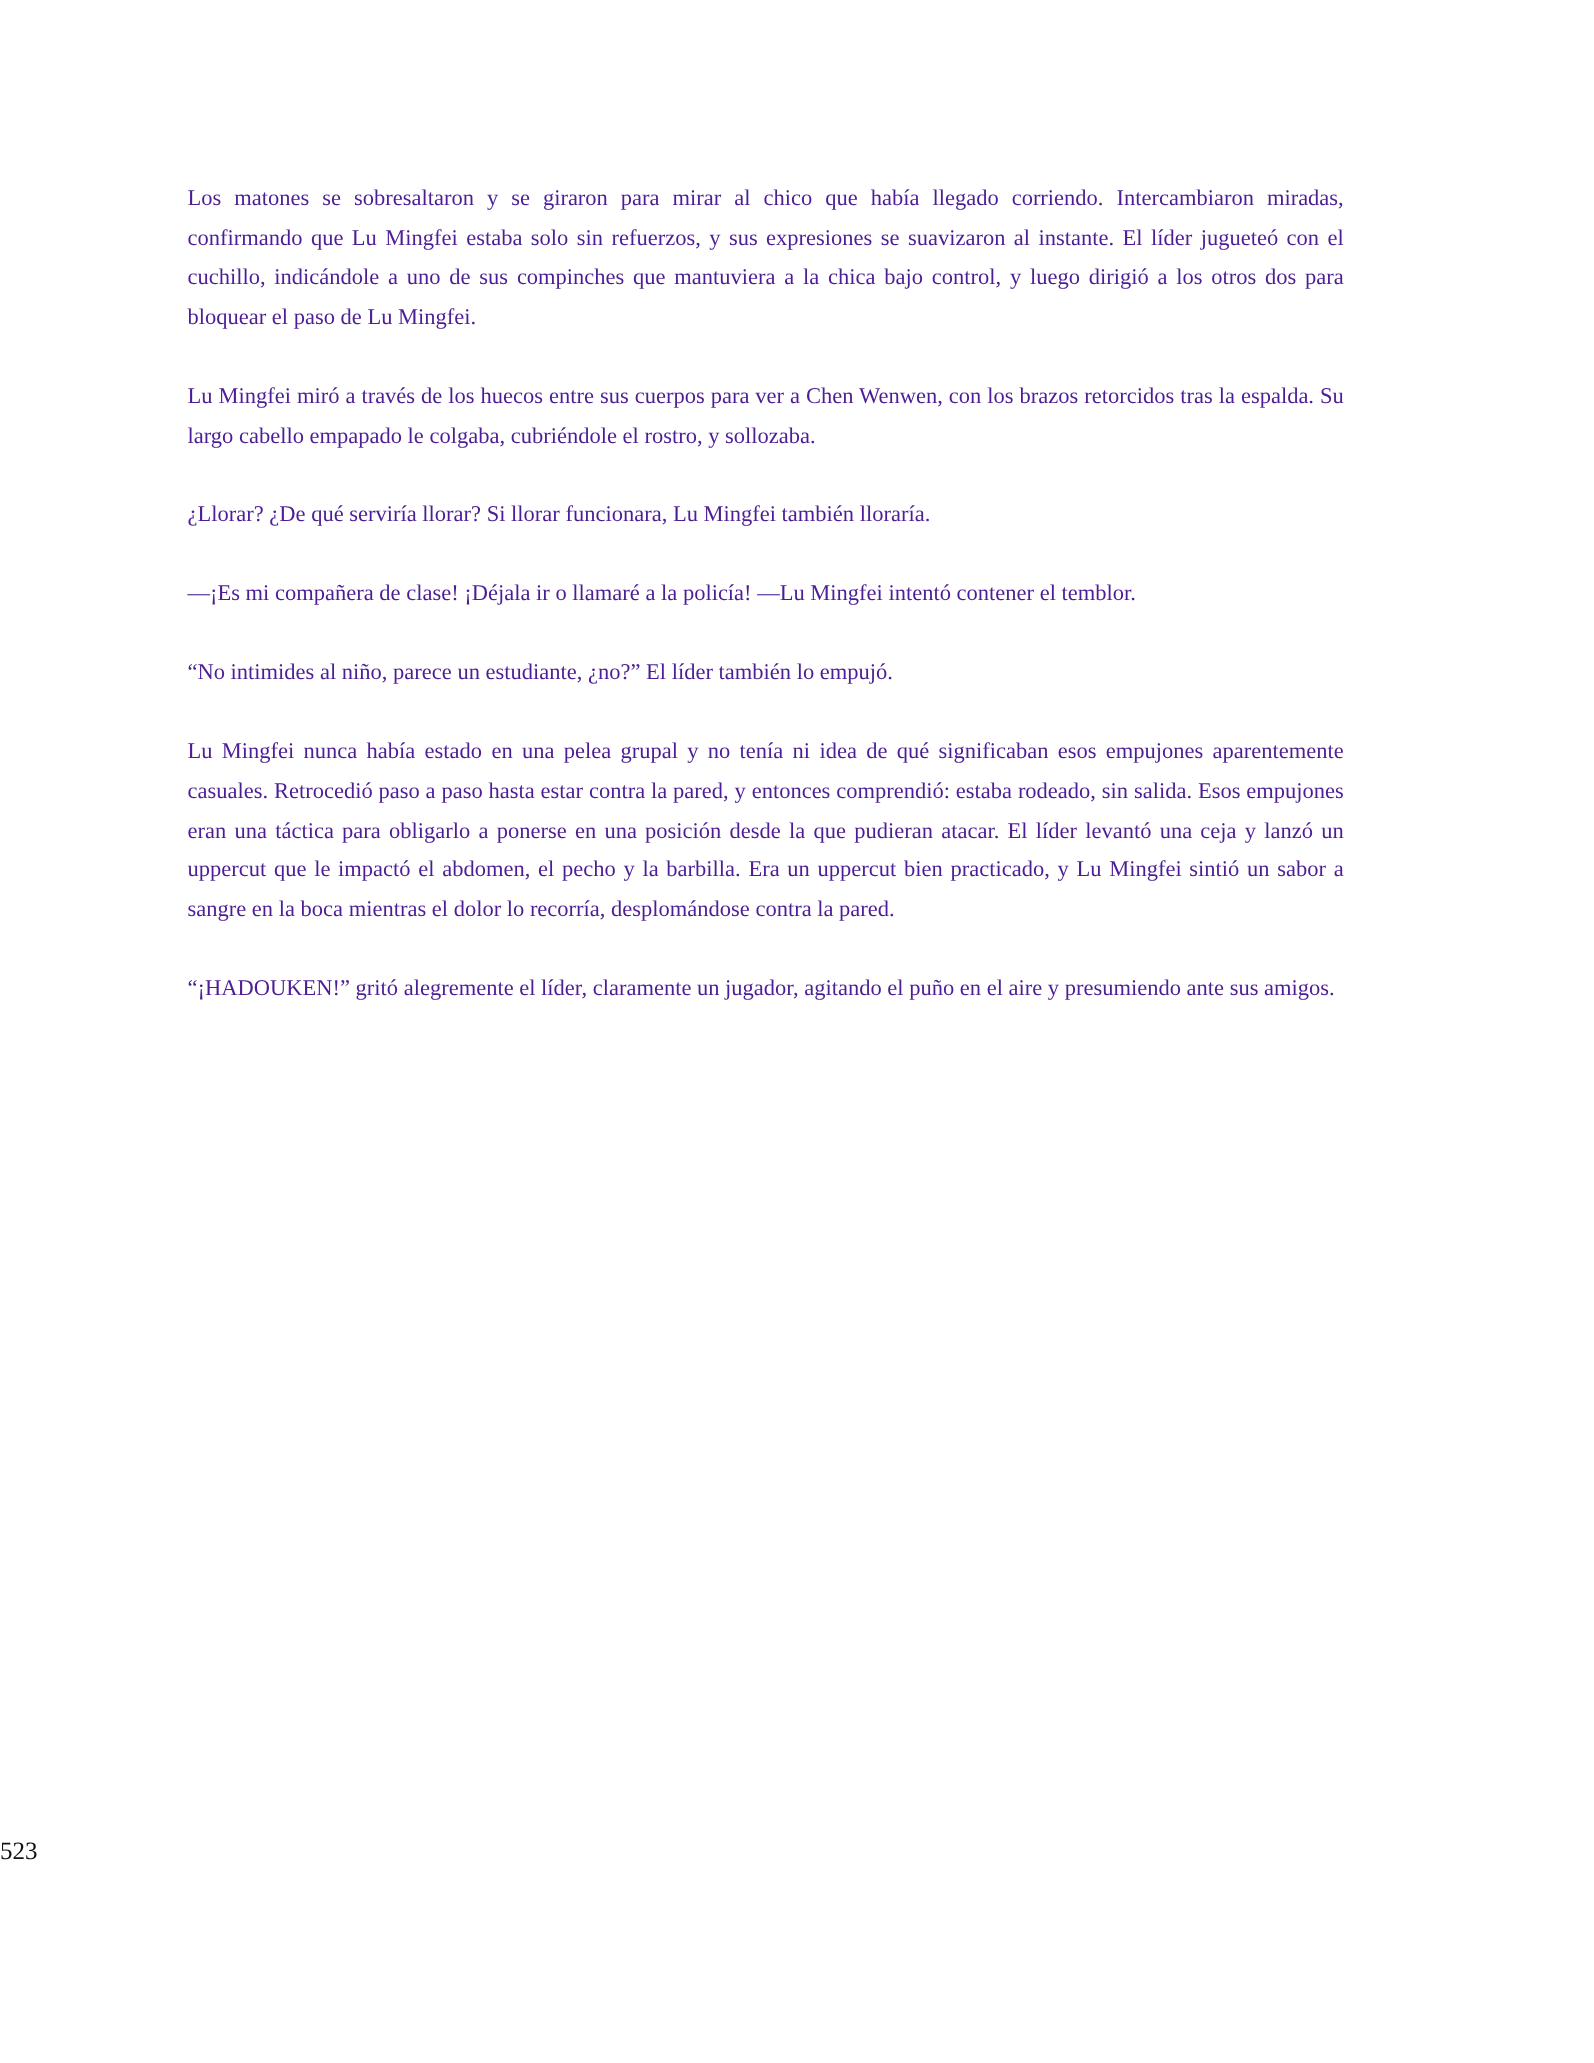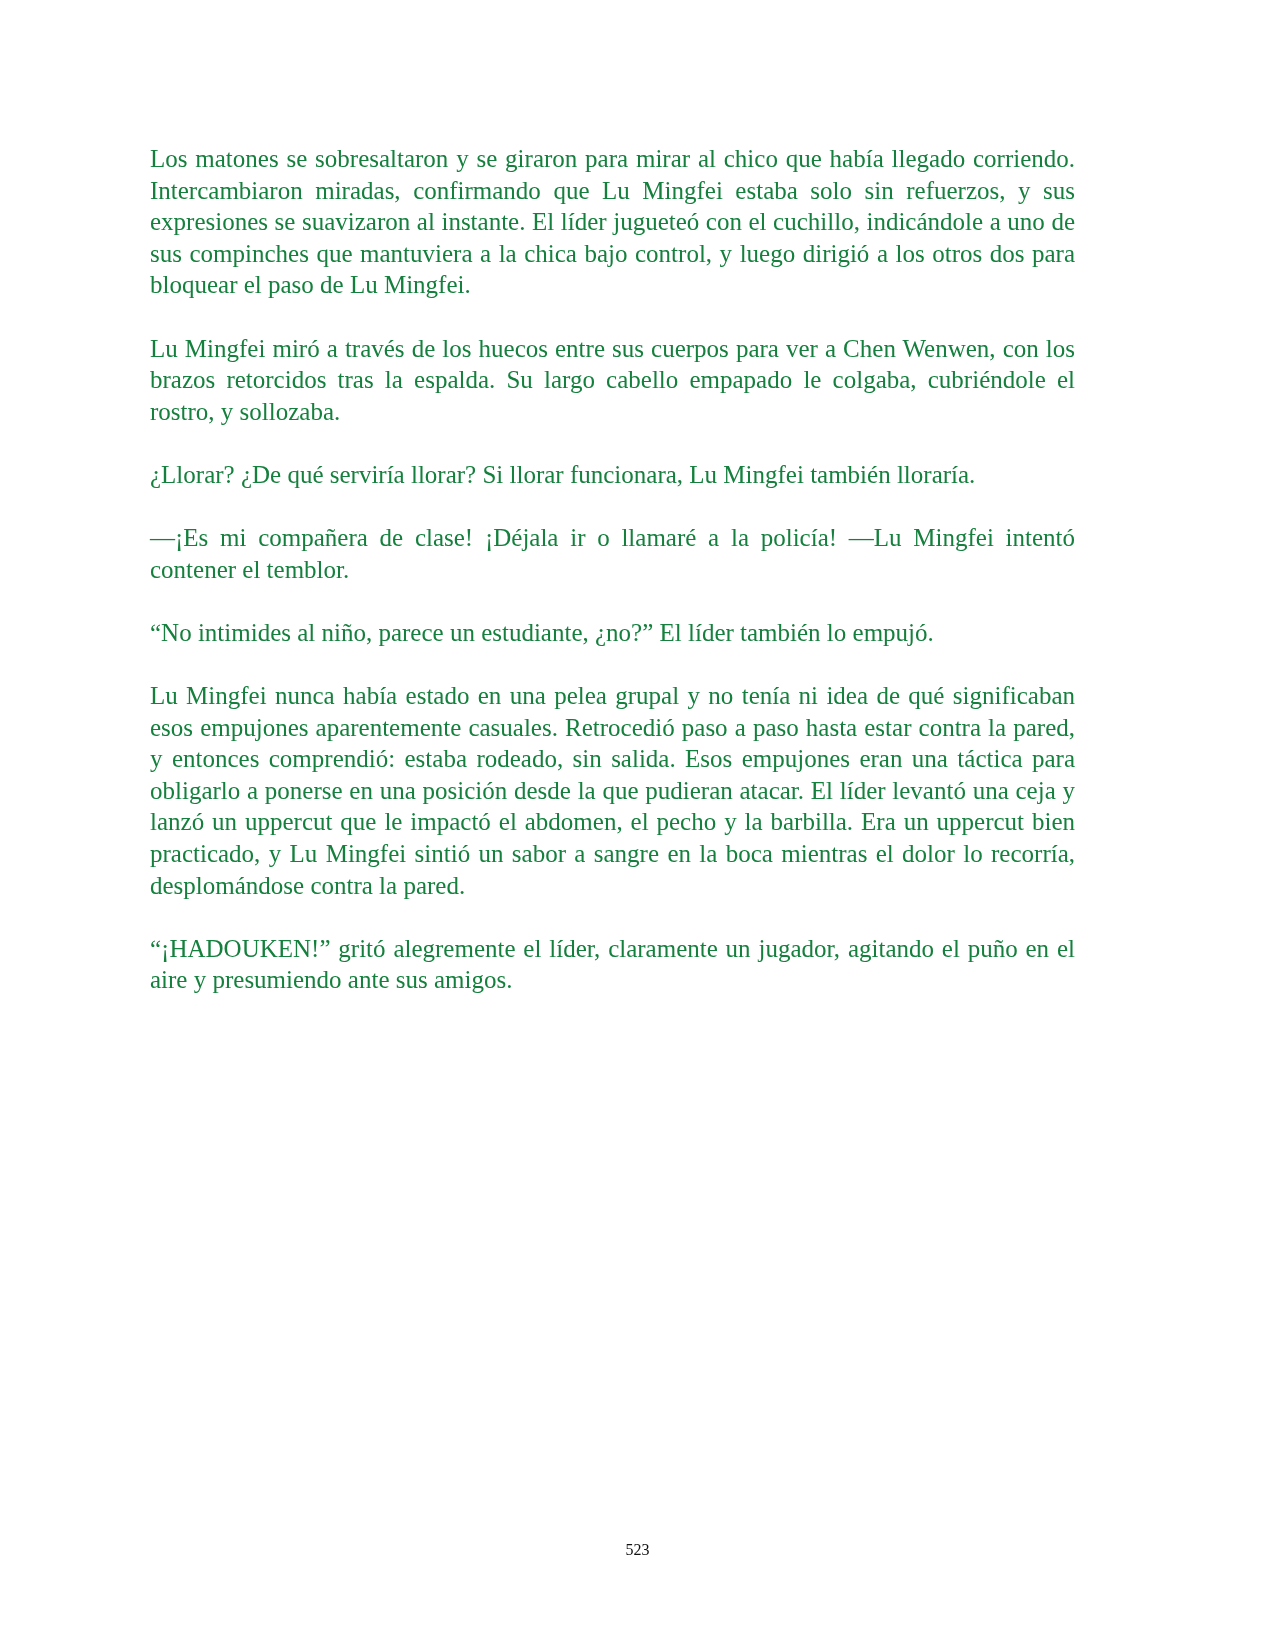--- a/index.html
+++ b/index.html
@@ -20,36 +20,36 @@
       width: 1275px;
       height: 1650px;
       background: #ffffff;
     }
     .text-body {
       position: absolute;
       left: 150px;
       top: 143px;
       width: 925px;
       font-family: "Liberation Serif", "DejaVu Serif", serif;
-      font-size: 25px;
+      font-size: 18px;
       line-height: 31.6px;
-      color: #15803d;
+      color: #4c1d95;
       text-align: justify;
     }
     .para {
       margin: 0 0 31.6px 0;
     }
     .page-number {
       position: absolute;
       left: 0;
       width: 1275px;
-      top: 1541px;
-      text-align: center;
+      top: 1470px;
+      text-align: left;
       font-family: "Liberation Serif", "DejaVu Serif", serif;
-      font-size: 16px;
+      font-size: 20px;
       color: #111111;
     }
   </style>
 </head>
 <body>
 
 <div class="page">
   <div class="text-body">
     <p class="para">Los matones se sobresaltaron y se giraron para mirar al chico que había llegado corriendo. Intercambiaron miradas, confirmando que Lu Mingfei estaba solo sin refuerzos, y sus expresiones se suavizaron al instante. El líder jugueteó con el cuchillo, indicándole a uno de sus compinches que mantuviera a la chica bajo control, y luego dirigió a los otros dos para bloquear el paso de Lu Mingfei.</p>
     <p class="para">Lu Mingfei miró a través de los huecos entre sus cuerpos para ver a Chen Wenwen, con los brazos retorcidos tras la espalda. Su largo cabello empapado le colgaba, cubriéndole el rostro, y sollozaba.</p>

